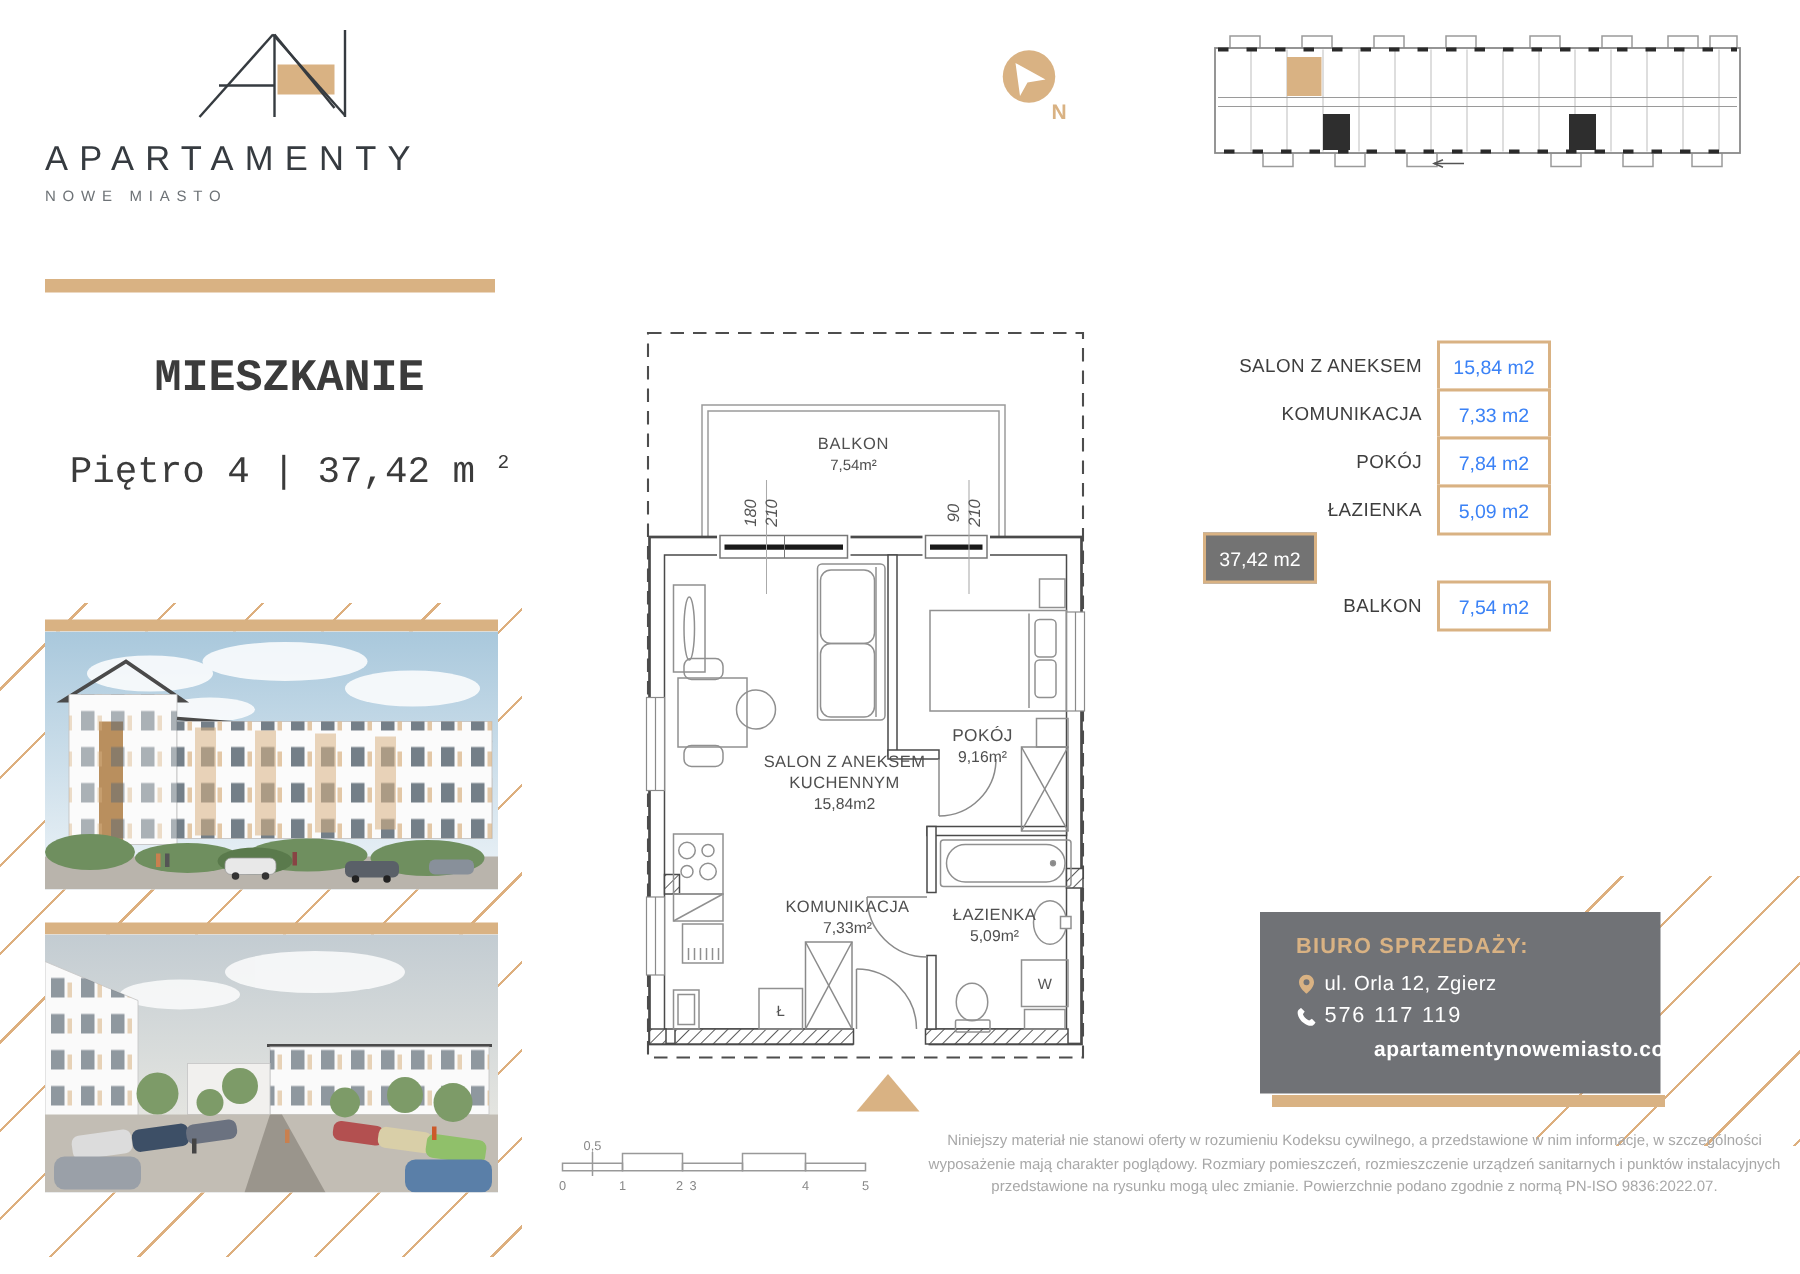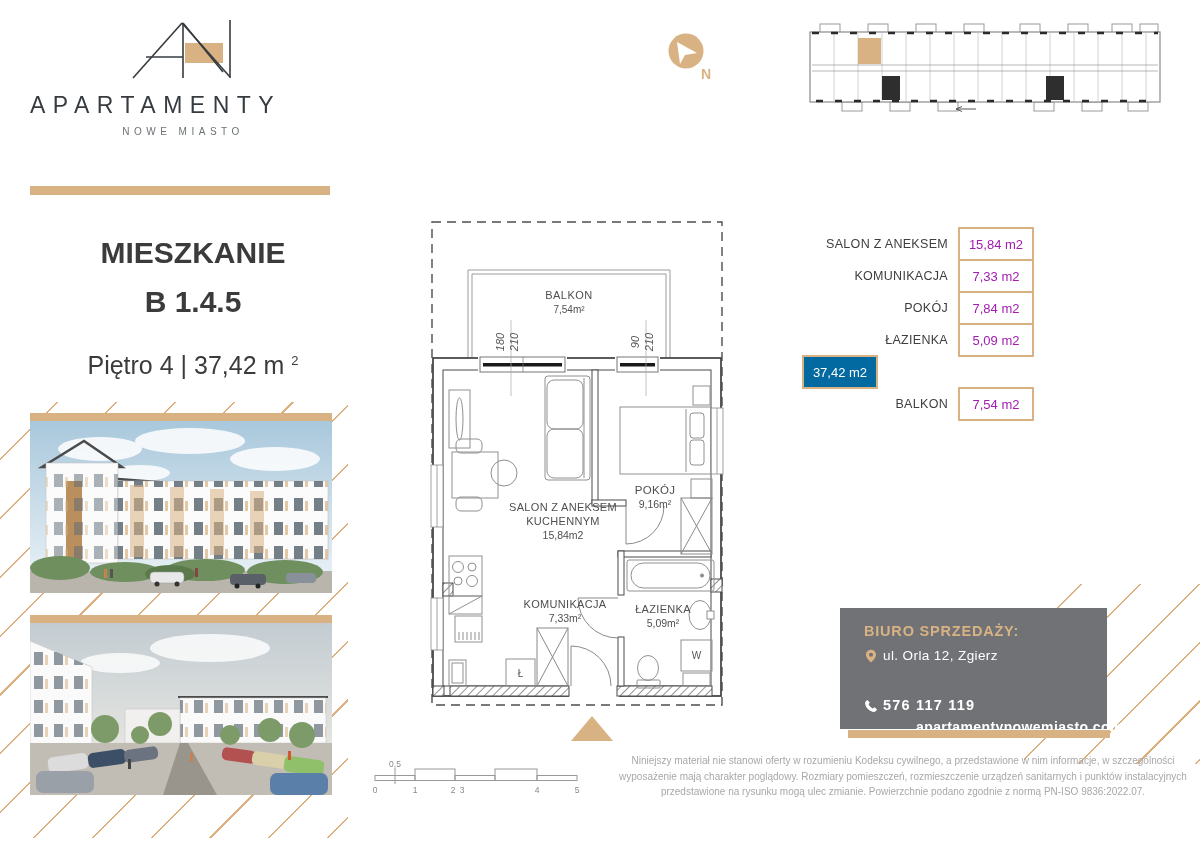--- a/index.html
+++ b/index.html
@@ -2,42 +2,42 @@
 <html><head>
 <meta charset="utf-8">
 <style>
   html,body{margin:0;padding:0;background:#e9e9e9;}
   .canvas{position:relative;width:1200px;height:849px;background:#ffffff;overflow:hidden;
           font-family:"Liberation Sans",sans-serif;color:#3d3d3d;margin:0 auto;}
   .abs{position:absolute;}
   .diag{background:repeating-linear-gradient(135deg, rgba(0,0,0,0) 0px, rgba(0,0,0,0) 40px, #ddaf7e 40px, #ddaf7e 41.6px);}
   
   .wordmark{font-size:23px;letter-spacing:7.5px;color:#363b40;text-align:left;font-weight:400;}
-  .submark{font-size:10px;letter-spacing:4.5px;color:#6d7276;text-align:center;font-weight:400;}
+  .submark{font-size:10px;letter-spacing:4.5px;color:#6d7276;text-align:left;font-weight:400;}
   .goldbar{background:#d9b283;}
   
   .title-block{width:306px;text-align:center;color:#3b3b3b;}
   .t1{font-size:30px;font-weight:700;line-height:1.0;}
   .t2{font-size:30px;font-weight:700;margin-top:17px;}
   .t3{font-size:25px;font-weight:500;margin-top:32px;}
   .t3 sup{font-size:13px;vertical-align:super;}
   
   .trow{display:flex;align-items:stretch;height:34px;}
   .trow:not(:first-child){margin-top:-2px;}
   .tlabel{width:146px;display:flex;align-items:center;justify-content:flex-end;
           padding-right:10px;font-size:12.5px;color:#3e3e3e;letter-spacing:.3px;}
   .tval{width:72px;border:2px solid #d9b283;background:#fff;display:flex;align-items:center;
-        justify-content:center;font-size:13px;color:#a21caf;}
-  .trow.highlight .tval{background:#0369a1;color:#ffffff;}
+        justify-content:center;font-size:13px;color:#3b82f6;}
+  .trow.highlight .tval{background:#737373;color:#ffffff;}
   
   .contact{background:#707276;width:267px;height:121px;box-sizing:border-box;padding:15px 18px 12px 24px;}
   .c-title{color:#d9b283;font-weight:700;font-size:14.5px;letter-spacing:.8px;margin-bottom:9px;}
   .c-row{display:flex;align-items:flex-end;gap:5px;margin-top:6px;color:#fff;}
   .c-addr{font-size:13.5px;letter-spacing:.4px;}
-  .c-phone{font-size:14.5px;font-weight:700;letter-spacing:1.2px;margin-top:28px;}
+  .c-phone{font-size:14.5px;font-weight:400;letter-spacing:1.2px;}
   .c-web{font-size:14px;font-weight:700;letter-spacing:.4px;margin-left:47px;}
   
   .disclaimer{width:570px;font-size:10px;line-height:1.55;color:#a8a8a8;text-align:center;}
   .photo-frame{width:302px;height:172px;overflow:hidden;background:#dfe8ee;}
   svg text{font-family:"Liberation Sans",sans-serif;}
 </style>
 </head>
 <body>
 
 <div class="canvas">
@@ -53,23 +53,22 @@
       <path d="M146,57 L183,57"></path>
       <path d="M183,23 L183,78"></path>
       <path d="M183,23 L223,72"></path>
       <path d="M230,20 L230,78"></path>
     </g>
   </svg>
   <div class="abs wordmark" style="left:30px;top:92px;width:306px;">APARTAMENTY</div>
   <div class="abs submark" style="left:30px;top:126px;width:306px;">NOWE MIASTO</div>
   <div class="abs goldbar" style="left:30px;top:186px;width:300px;height:9px;"></div>
 
-  <div class="abs title-block" style="left:40px;top:238px;">
+  <div class="abs title-block" style="left:40px;top:238px;font-family:Liberation Mono, monospace;">
     <div class="t1">MIESZKANIE</div>
-    <div class="t2">B 1.4.5</div>
     <div class="t3"><span>Piętro 4 | 37,42 m</span> <sup>2</sup></div>
   </div>
 
   <svg class="abs" style="left:664px;top:28px;" width="56" height="56" viewBox="0 0 56 56">
     <circle cx="22" cy="23" r="17.5" fill="#d9b283"></circle>
     <path d="M13,14 L33,25 L21,27 L16,36 Z" fill="#ffffff"></path>
     <text x="42" y="51" font-size="14" font-weight="bold" fill="#d9b283" text-anchor="middle">N</text>
   </svg>
 
   <svg class="abs" style="left:806px;top:20px;" width="358" height="95" viewBox="0 0 358 95">

